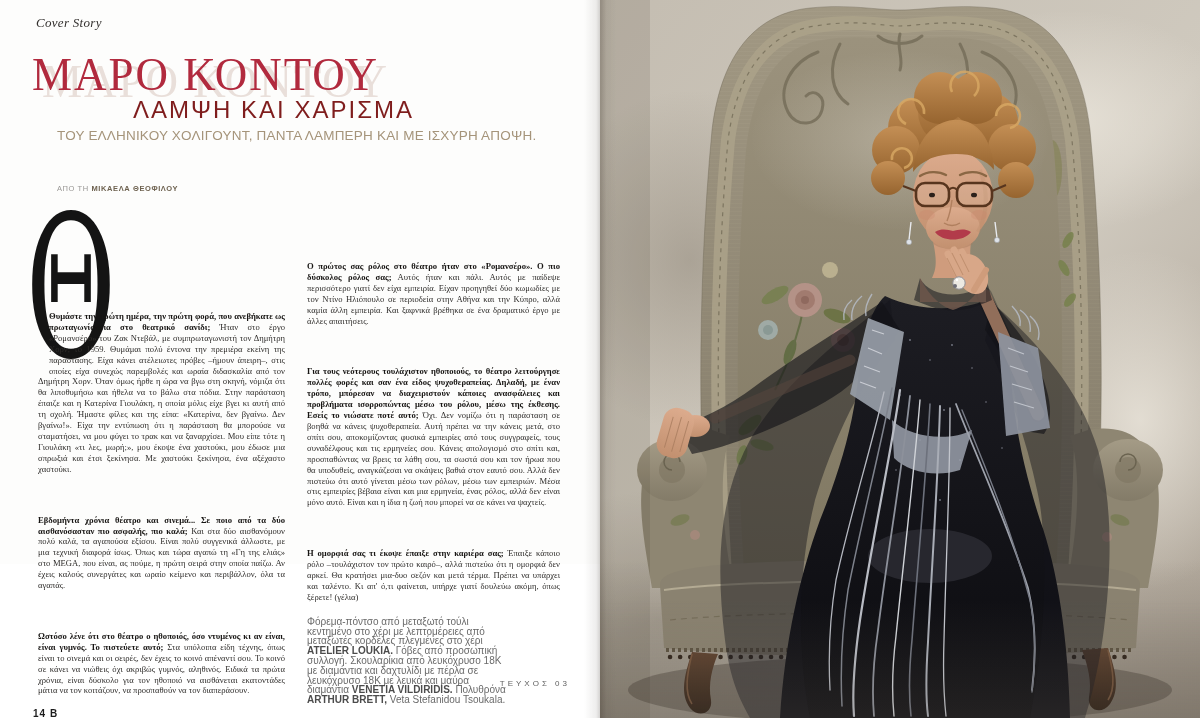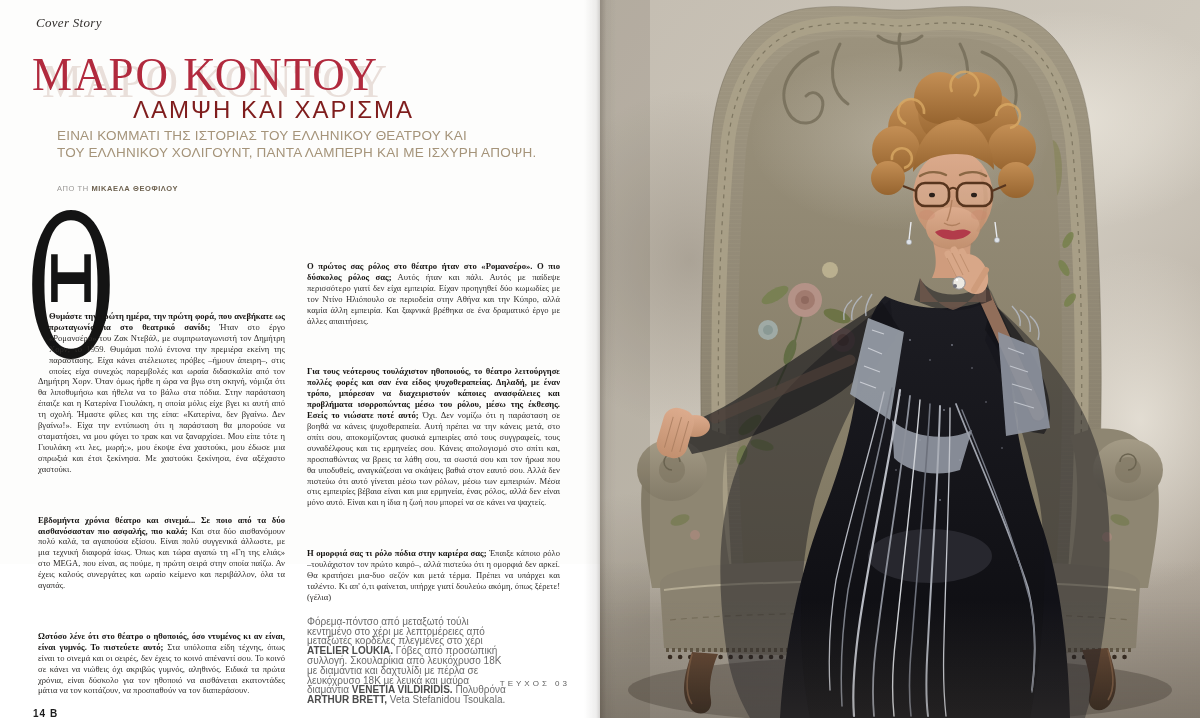--- a/index.html
+++ b/index.html
@@ -50,38 +50,37 @@
     <div class="kicker">Cover Story</div>
 
     <div class="title-wrap">
       <div class="title-layer title-echo">ΜΑΡΟ ΚΟΝΤΟΥ</div>
       <div class="title-layer title-main">ΜΑΡΟ ΚΟΝΤΟΥ</div>
     </div>
 
     <div class="subtitle">ΛΑΜΨΗ ΚΑΙ ΧΑΡΙΣΜΑ</div>
 
     <div class="deck">
-      <div>ΕΙΝΑΙ ΚΟΜΜΑΤΙ ΤΗΣ ΙΣΤΟΡΙΑΣ ΤΟΥ ΕΛΛΗΝΙΚΟΥ ΘΕΑΤΡΟΥ ΚΑΙ</div>
       <div>ΤΟΥ ΕΛΛΗΝΙΚΟΥ ΧΟΛΙΓΟΥΝΤ, ΠΑΝΤΑ ΛΑΜΠΕΡΗ ΚΑΙ ΜΕ ΙΣΧΥΡΗ ΑΠΟΨΗ.</div>
     </div>
 
     <div class="byline"><span>ΑΠΟ ΤΗ </span><span class="byline-name">ΜΙΚΑΕΛΑ ΘΕΟΦΙΛΟΥ</span></div>
 
     <div class="dropcap">Θ</div>
 
     <div class="col col-1">
       <p class="qa"><span class="dropcap-spacer"></span><span class="q">Θυμάστε την πρώτη ημέρα, την πρώτη φορά, που ανεβήκατε ως πρωταγωνίστρια στο θεατρικό σανίδι;</span> <span class="a">Ήταν στο έργο «Ρομανσέρο» του Ζακ Ντεβάλ, με συμπρωταγωνιστή τον Δημήτρη Χορν, το 1959. Θυμάμαι πολύ έντονα την πρεμιέρα εκείνη της παράστασης. Είχα κάνει ατέλειωτες πρόβες –ήμουν άπειρη–, στις οποίες είχα συνεχώς παρεμβολές και ωραία διδασκαλία από τον Δημήτρη Χορν. Όταν όμως ήρθε η ώρα να βγω στη σκηνή, νόμιζα ότι θα λιποθυμήσω και ήθελα να το βάλω στα πόδια. Στην παράσταση έπαιζε και η Κατερίνα Γιουλάκη, η οποία μόλις είχε βγει κι αυτή από τη σχολή. Ήμαστε φίλες και της είπα: «Κατερίνα, δεν βγαίνω. Δεν βγαίνω!». Είχα την εντύπωση ότι η παράσταση θα μπορούσε να σταματήσει, να μου φύγει το τρακ και να ξαναρχίσει. Μου είπε τότε η Γιουλάκη «τι λες, μωρή;», μου έκοψε ένα χαστούκι, μου έδωσε μια σπρωξιά και έτσι ξεκίνησα. Με χαστούκι ξεκίνησα, ένα αξέχαστο χαστούκι.</span></p>
       <p class="qa"><span class="q">Εβδομήντα χρόνια θέατρο και σινεμά... Σε ποιο από τα δύο αισθανόσασταν πιο ασφαλής, πιο καλά;</span> <span class="a">Και στα δύο αισθανόμουν πολύ καλά, τα αγαπούσα εξίσου. Είναι πολύ συγγενικά άλλωστε, με μια τεχνική διαφορά ίσως. Όπως και τώρα αγαπώ τη «Γη της ελιάς» στο MEGA, που είναι, ας πούμε, η πρώτη σειρά στην οποία παίζω. Αν έχεις καλούς συνεργάτες και ωραίο κείμενο και περιβάλλον, όλα τα αγαπάς.</span></p>
       <p class="qa"><span class="q">Ωστόσο λένε ότι στο θέατρο ο ηθοποιός, όσο ντυμένος κι αν είναι, είναι γυμνός. Το πιστεύετε αυτό;</span> <span class="a">Στα υπόλοιπα είδη τέχνης, όπως είναι το σινεμά και οι σειρές, δεν έχεις το κοινό απέναντί σου. Το κοινό σε κάνει να νιώθεις όχι ακριβώς γυμνός, αληθινός. Ειδικά τα πρώτα χρόνια, είναι δύσκολο για τον ηθοποιό να αισθάνεται εκατοντάδες μάτια να τον κοιτάζουν, να προσπαθούν να τον διαπεράσουν.</span></p>
     </div>
 
     <div class="col col-2">
       <p class="qa"><span class="q">Ο πρώτος σας ρόλος στο θέατρο ήταν στο «Ρομανσέρο». Ο πιο δύσκολος ρόλος σας;</span> <span class="a">Αυτός ήταν και πάλι. Αυτός με παίδεψε περισσότερο γιατί δεν είχα εμπειρία. Είχαν προηγηθεί δύο κωμωδίες με τον Ντίνο Ηλιόπουλο σε περιοδεία στην Αθήνα και την Κύπρο, αλλά καμία άλλη εμπειρία. Και ξαφνικά βρέθηκα σε ένα δραματικό έργο με άλλες απαιτήσεις.</span></p>
       <p class="qa"><span class="q">Για τους νεότερους τουλάχιστον ηθοποιούς, το θέατρο λειτούργησε πολλές φορές και σαν ένα είδος ψυχοθεραπείας. Δηλαδή, με έναν τρόπο, μπόρεσαν να διαχειριστούν κάποιες ανασφάλειες και προβλήματα ισορροπώντας μέσω του ρόλου, μέσω της έκθεσης. Εσείς το νιώσατε ποτέ αυτό;</span> <span class="a">Όχι. Δεν νομίζω ότι η παράσταση σε βοηθά να κάνεις ψυχοθεραπεία. Αυτή πρέπει να την κάνεις μετά, στο σπίτι σου, αποκομίζοντας φυσικά εμπειρίες από τους συγγραφείς, τους συναδέλφους και τις ερμηνείες σου. Κάνεις απολογισμό στο σπίτι και, προσπαθώντας να βρεις τα λάθη σου, τα σωστά σου και τον ήρωα που θα υποδυθείς, αναγκάζεσαι να σκάψεις βαθιά στον εαυτό σου. Αλλά δεν πιστεύω ότι αυτό γίνεται μέσω των ρόλων, μέσω των εμπειριών. Μέσα στις εμπειρίες βέβαια είναι και μια ερμηνεία, ένας ρόλος, αλλά δεν είναι μόνο αυτό. Είναι και η ίδια η ζωή που μπορεί να σε κάνει να ψαχτείς.</span></p>
-      <p class="qa"><span class="q">Η ομορφιά σας τι ρόλο πόδια στην καριέρα σας;</span> <span class="a">Έπαιξε κάποιο ρόλο –τουλάχιστον τον πρώτο καιρό–, αλλά πιστεύω ότι η ομορφιά δεν αρκεί. Θα κρατήσει μια-δυο σεζόν και μετά τέρμα. Πρέπει να υπάρχει και ταλέντο. Κι απ' ό,τι φαίνεται, υπήρχε γιατί δουλεύω ακόμη, όπως ξέρετε! (γέλια)</span></p>
+      <p class="qa"><span class="q">Η ομορφιά σας τι έκοψε έπαιξε στην καριέρα σας;</span> <span class="a">Έπαιξε κάποιο ρόλο –τουλάχιστον τον πρώτο καιρό–, αλλά πιστεύω ότι η ομορφιά δεν αρκεί. Θα κρατήσει μια-δυο σεζόν και μετά τέρμα. Πρέπει να υπάρχει και ταλέντο. Κι απ' ό,τι φαίνεται, υπήρχε γιατί δουλεύω ακόμη, όπως ξέρετε! (γέλια)</span></p>
 
       <div class="caption"><span>Φόρεμα-πόντσο από μεταξωτό τούλι κεντημένο στο χέρι με λεπτομέρειες από μεταξωτές κορδέλες πλεγμένες στο χέρι </span><span class="brand">ATELIER LOUKIA.</span><span> Γόβες από προσωπική συλλογή. Σκουλαρίκια από λευκόχρυσο 18Κ με διαμάντια και δαχτυλίδι με πέρλα σε λευκόχρυσο 18Κ με λευκά και μαύρα διαμάντια </span><span class="brand">VENETIA VILDIRIDIS.</span><span> Πολυθρόνα </span><span class="brand">ARTHUR BRETT,</span><span> Veta Stefanidou Tsoukala.</span></div>
     </div>
 
     <div class="folio-left">14 Β</div>
     <div class="folio-right">ΤΕΥΧΟΣ 03</div>
   </div>
 
   <div class="right-page">
     <svg viewBox="0 0 600 718" xmlns="http://www.w3.org/2000/svg">

